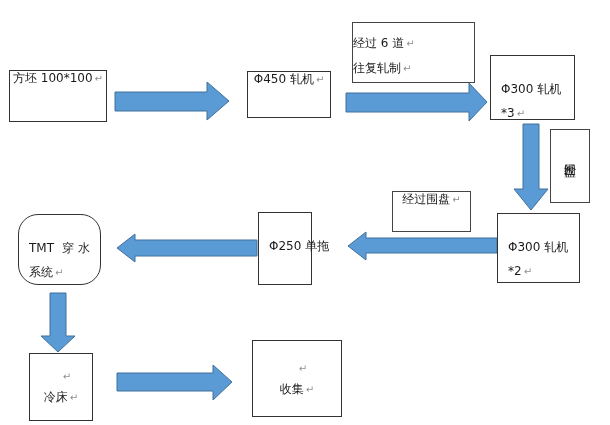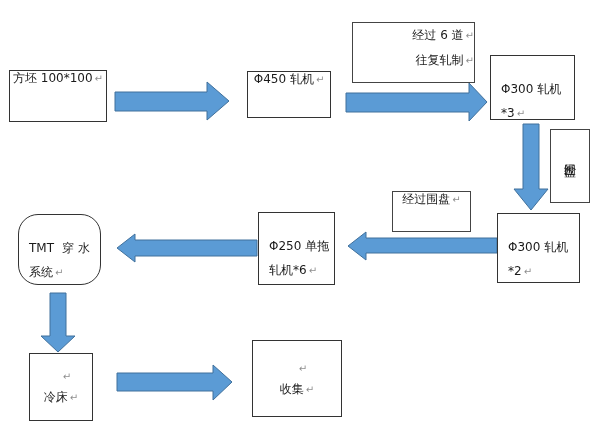--- a/index.html
+++ b/index.html
@@ -8,21 +8,21 @@
     font-family:"DejaVu Sans", sans-serif; color:#1a1a1a; overflow:hidden;
   }
   .arrow-layer { position:absolute; left:0; top:0; width:610px; height:425px; }
   .box {
     position:absolute; background:#ffffff; border:1.5px solid #333333;
     box-sizing:border-box; font-size:12px; line-height:15px;
   }
   .label-box { border-width:1.2px; border-color:#444444; }
   .center-one { display:flex; align-items:flex-start; justify-content:center; }
   .two-line { padding:21px 3px 0 10px; line-height:24px; white-space:nowrap; }
-  .centered-lines { text-align:right; line-height:25px; }
+  .centered-lines { text-align:left; padding-top:8px; line-height:25px; }
   .mark { color:#8f8f8f; font-size:10px; margin-left:2px; }
   .lone-mark { margin-left:12px; line-height:20px; }
   .vcenter-col {
     display:flex; flex-direction:column; align-items:center; justify-content:center;
     line-height:21px; text-align:center;
   }
   .vert-text {
     writing-mode:vertical-rl; text-orientation:upright;
     letter-spacing:1px; font-size:12px; line-height:16px;
   }
@@ -30,21 +30,21 @@
   .spread { text-align:justify; text-align-last:justify; padding-right:7px; display:block; }
 
   
   #b-billet  { left:9px;   top:70px;  width:98px;  height:52px; }
   #b-450     { left:247px; top:71px;  width:84px;  height:47px; }
   #b-pass6   { left:352px; top:22px;  width:123px; height:61px; }
   #b-300x3   { left:490px; top:55px;  width:85px;  height:65px; }
   #b-vert    { left:550px; top:129px; width:40px;  height:74px; }
   #b-300x2   { left:497px; top:213px; width:83px;  height:70px; }
   #b-viacoil { left:392px; top:191px; width:79px;  height:41px; }
-  #b-250     { left:258px; top:212px; width:77px;  height:73px; }
+  #b-250     { left:258px; top:212px; width:54px;  height:73px; }
   #b-tmt     { left:18px;  top:214px; width:83px;  height:71px;border-radius:20px; }
   #b-cool    { left:29px;  top:353px; width:64px;  height:68px; }
   #b-collect { left:252px; top:340px; width:90px;  height:77px; }
 </style>
 </head>
 <body>
 
 <div class="canvas">
 
   <svg class="arrow-layer" width="610" height="425" viewBox="0 0 610 425" xmlns="http://www.w3.org/2000/svg">
@@ -87,21 +87,20 @@
     <div><span>*2</span><span class="mark">↵</span></div>
   </div>
 
   <div id="b-viacoil" class="box label-box center-one">
     <span>经过围盘</span>
       <span class="mark">↵</span>
   </div>
 
   <div id="b-250" class="box two-line">
     <div>Φ250 单拖</div>
-    <div><span>轧机*6</span><span class="mark">↵</span></div>
   </div>
 
   <div id="b-tmt" class="box two-line">
     <div class="spread">TMT 穿水</div>
     <div><span>系统</span><span class="mark">↵</span></div>
   </div>
 
   <div id="b-cool" class="box vcenter-col">
     <div><span class="mark lone-mark">↵</span></div>
     <div><span>冷床</span><span class="mark">↵</span></div>

